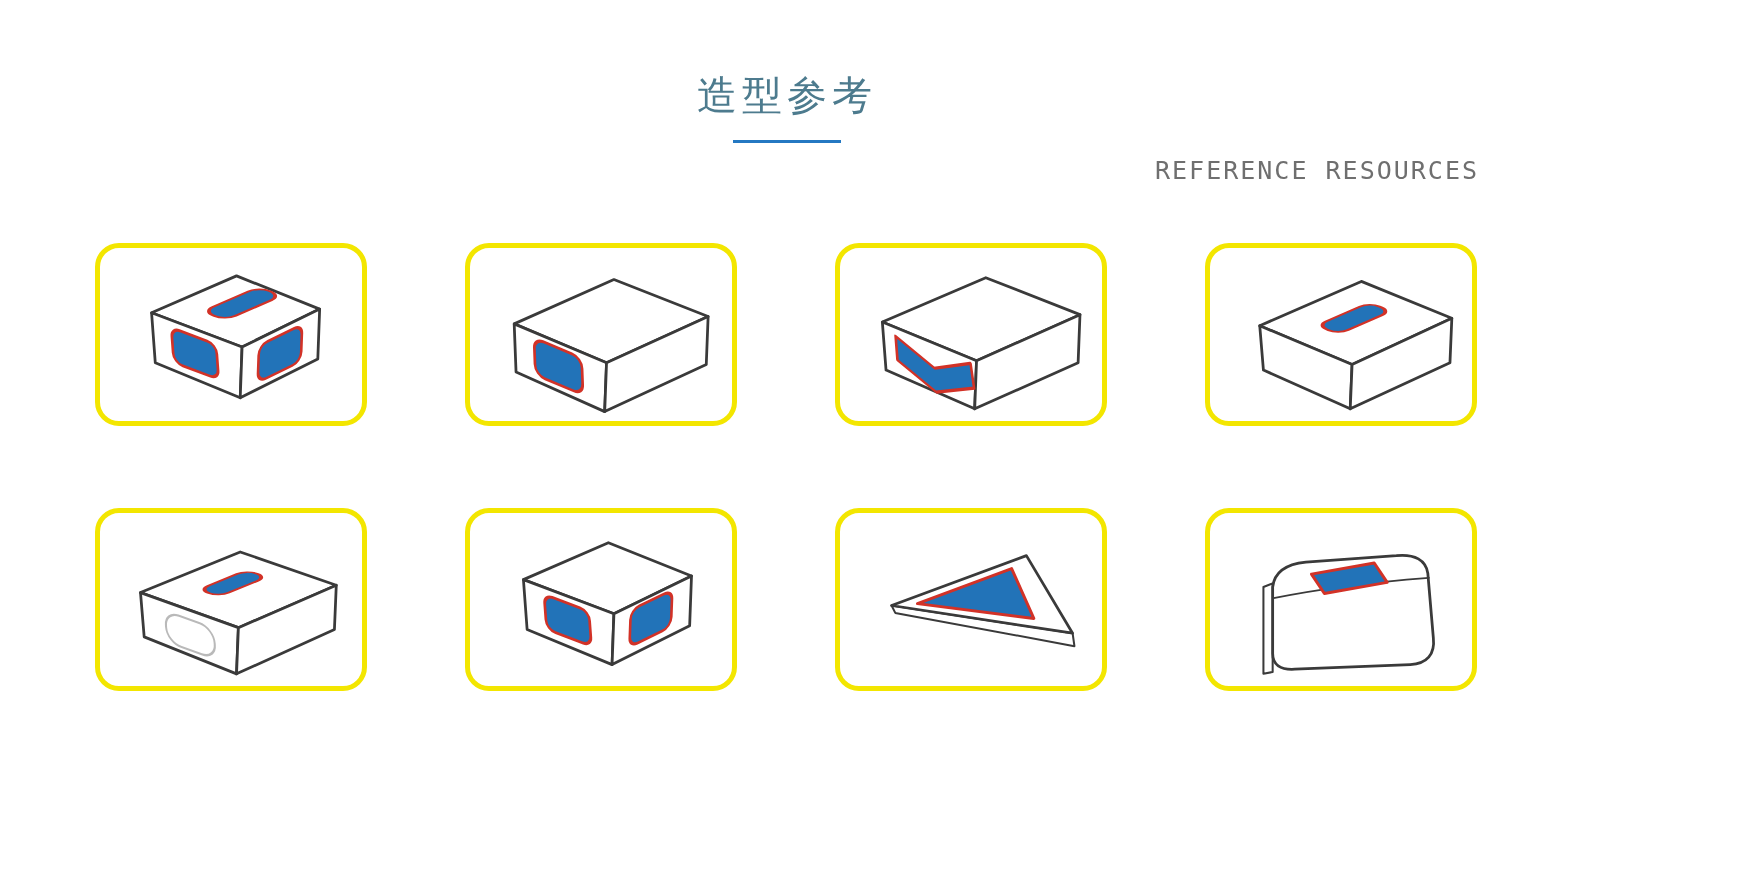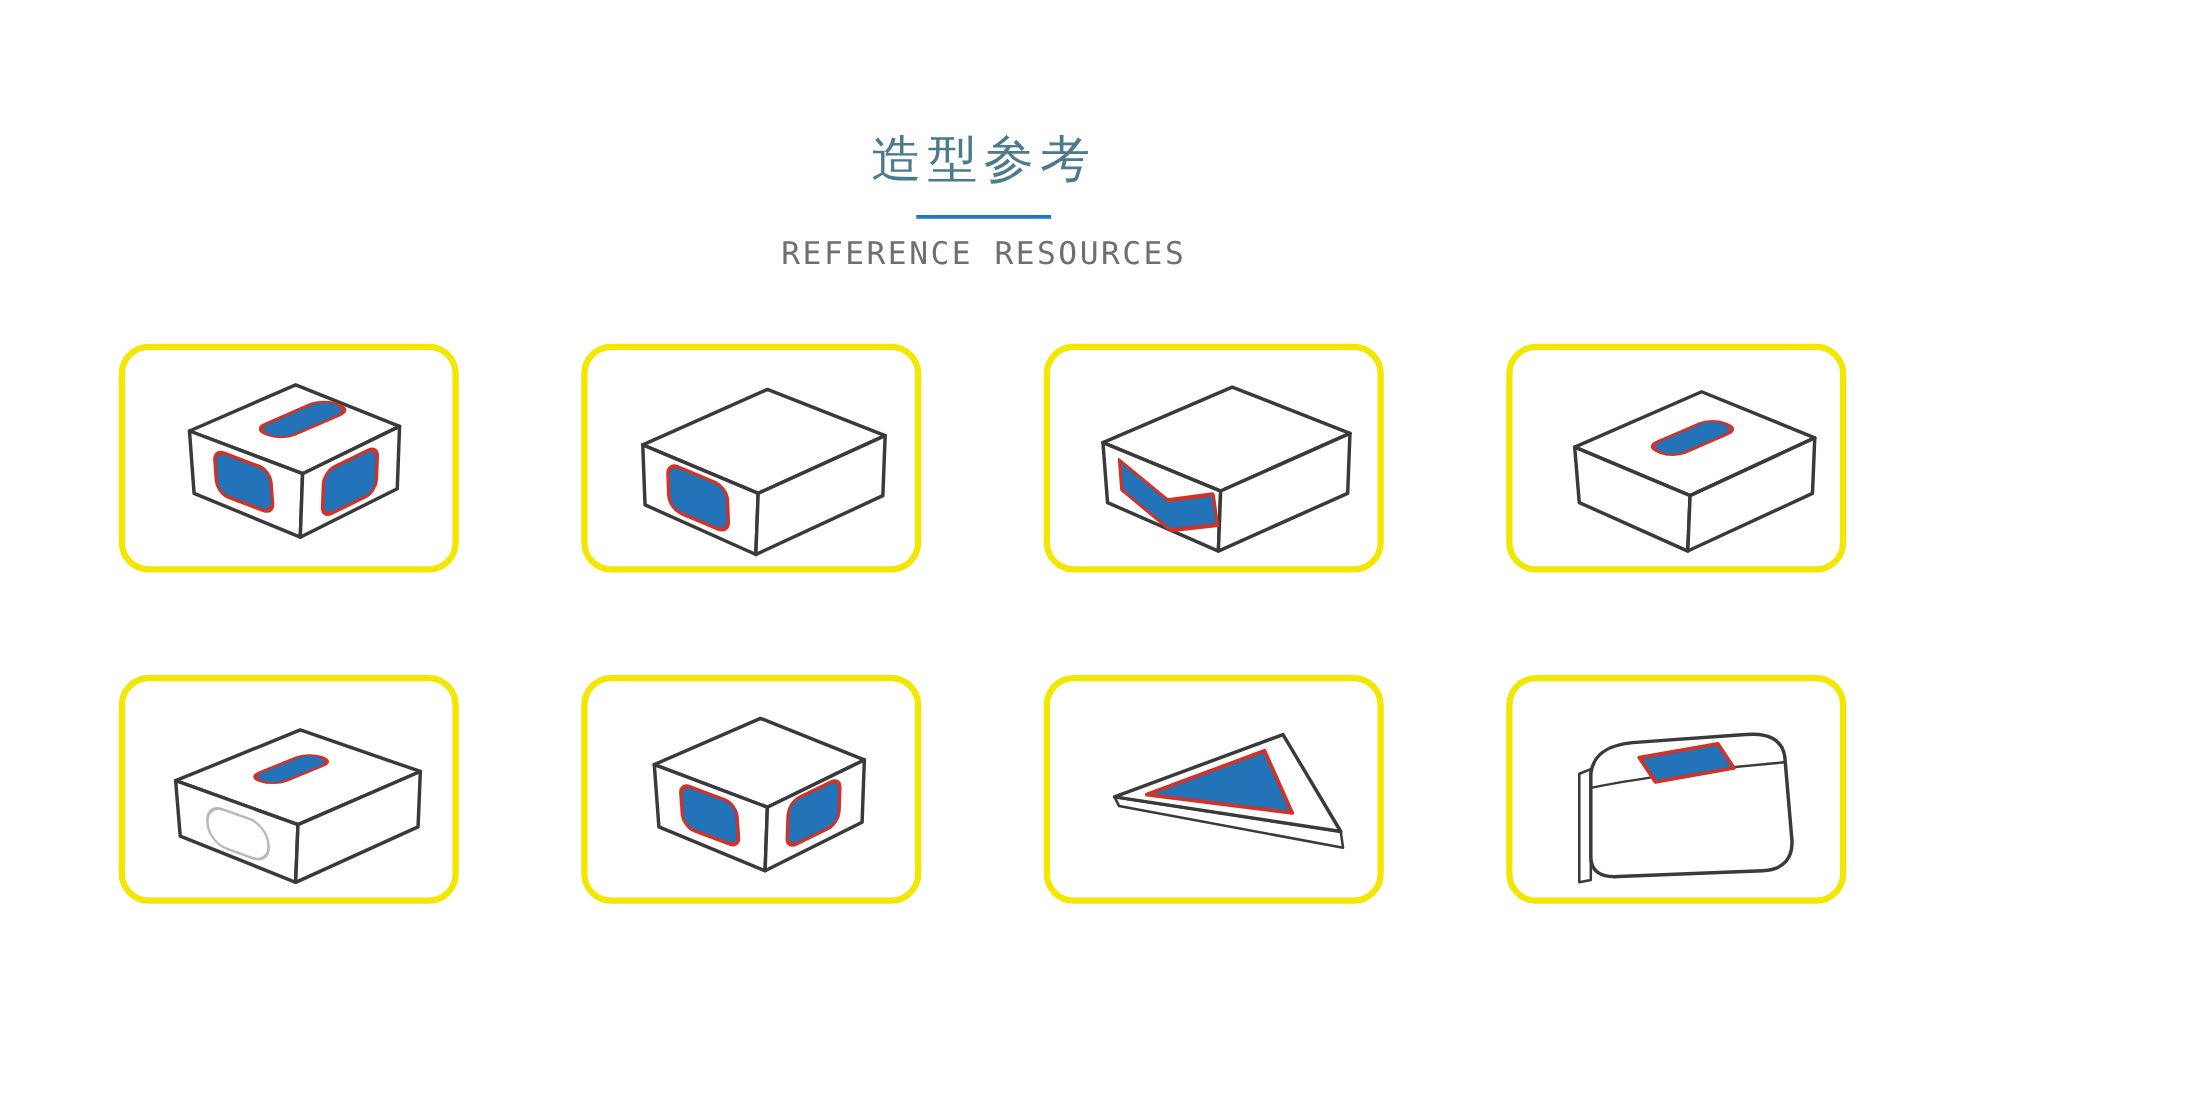--- a/index.html
+++ b/index.html
@@ -13,31 +13,31 @@
     --ghost:#b9b9b9;
     --page-bg:#ffffff;
   }
   *{box-sizing:border-box;}
   html,body{margin:0;padding:0;}
   body{
     width:1754px;height:878px;background:var(--page-bg);
     font-family:"Liberation Sans","DejaVu Sans",sans-serif;
     overflow:hidden;
   }
-  .content{width:1384px;margin-left:95px;padding-top:100px;}
+  .content{width:1384px;margin-left:95px;padding-top:68px;}
   .header{text-align:center;}
   .page-title{
     margin:0;font-size:40px;font-weight:500;color:var(--title-color);
     letter-spacing:5px;font-family:"DejaVu Sans","Liberation Sans",sans-serif;
   }
   .divider{width:108px;height:3px;background:var(--divider-color);margin:17px auto 13px;}
   .subtitle{
     margin:0;font-size:25px;color:var(--subtitle-color);
     font-family:"DejaVu Sans Mono","Liberation Mono",monospace;
-    letter-spacing:2px;font-weight:500;
+    letter-spacing:2px;font-weight:500;text-align:right;
   }
   .grid{
     margin-top:58px;
     display:grid;grid-template-columns:repeat(4,272px);
     column-gap:98px;row-gap:82px;
   }
   .card{
     margin:0;width:272px;height:183px;background:#fff;
     border:5px solid var(--card-border);border-radius:24px;
     display:flex;align-items:center;justify-content:center;

